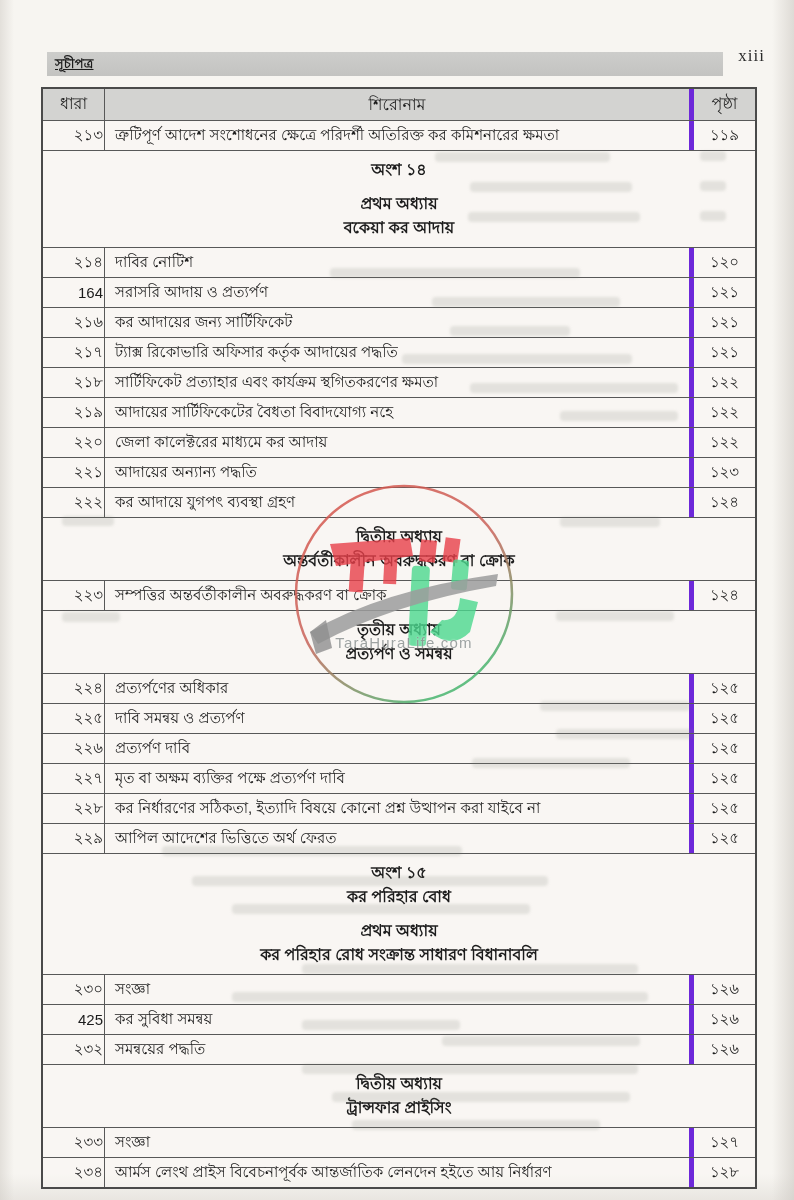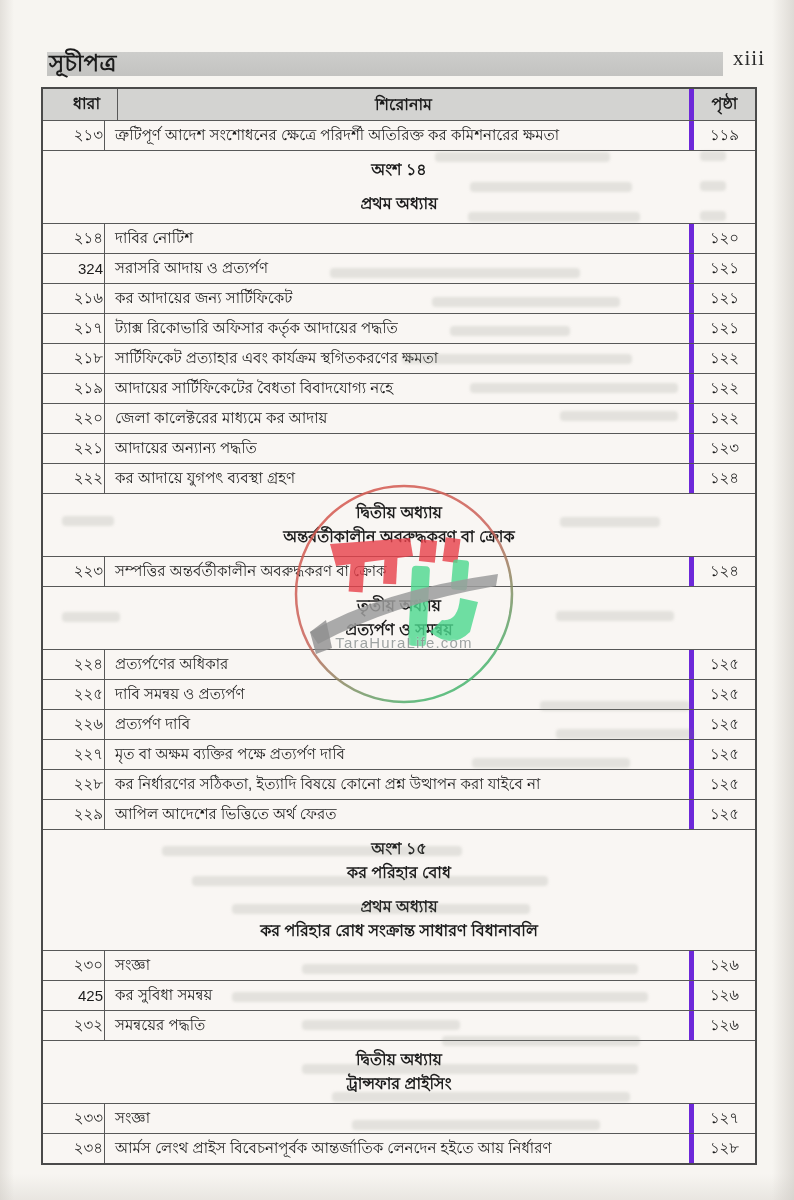--- a/index.html
+++ b/index.html
@@ -15,36 +15,36 @@
     overflow:hidden;
     font-family:"Liberation Sans","DejaVu Sans",sans-serif;
     color:#1c1c1c;
   }
   
   .band{
     position:absolute;left:47px;top:52px;width:676px;height:24px;
     background:linear-gradient(180deg,#cdcdcb,#c3c3c1);
     display:flex;align-items:center;
   }
-  .toc-label{font-size:23px;font-weight:bold;padding-left:2px;letter-spacing:.2px;}
+  .toc-label{font-size:13px;font-weight:bold;padding-left:8px;letter-spacing:.2px;text-decoration:underline;}
   .folio{
     position:absolute;top:46px;right:29px;
     font-family:"Liberation Serif","DejaVu Serif",serif;
-    font-size:21px;color:#2b2b2b;letter-spacing:1px;margin-left:36px;
+    font-size:17px;color:#2b2b2b;letter-spacing:1px;margin-left:36px;
   }
   
   .toc-table{
     position:absolute;left:41px;top:87px;width:716px;
     border:2px solid #4a4a4a;
     box-sizing:border-box;
     background:rgba(251,250,247,.35);
   }
   .t-row{display:flex;align-items:stretch;box-sizing:border-box;}
   .t-row + .t-row{border-top:1px solid #585858;}
-  .thead{background:#d3d3d1;font-weight:bold;min-height:27px;padding-left:13px;}
+  .thead{background:#d3d3d1;font-weight:normal;min-height:27px;}
   .thead .cell{font-size:16px;}
   .cell{display:flex;align-items:center;box-sizing:border-box;min-height:28px;}
   .c-sec{width:62px;border-right:1px solid #585858;justify-content:flex-end;padding:2px 1px 2px 2px;font-size:15px;}
   .thead .c-sec{justify-content:center;padding:2px;}
   .c-title{flex:1;justify-content:flex-start;padding:3px 10px;font-size:15px;line-height:1.25;}
   .thead .c-title{justify-content:center;}
   .c-page{width:66px;border-left:5px solid #6d28d9;justify-content:center;padding:2px;font-size:15px;}
   .section-cell{display:block;width:100%;text-align:center;padding:7px 0;box-sizing:border-box;}
   .sec-group + .sec-group{margin-top:10px;}
   .sec-line{margin:0;font-size:16px;font-weight:bold;line-height:24px;}
@@ -87,30 +87,31 @@
     <div class="cell c-title">ত্রুটিপূর্ণ আদেশ সংশোধনের ক্ষেত্রে পরিদর্শী অতিরিক্ত কর কমিশনারের ক্ষমতা</div>
     <div class="cell c-page">১১৯</div>
   </div>
       <div class="t-row">
     <div class="section-cell">
           <div class="sec-group">
             <p class="sec-line">অংশ ১৪</p>
           </div>
           <div class="sec-group">
             <p class="sec-line">প্রথম অধ্যায়</p>
+            <p class="sec-line">বকেয়া কর আদায়</p>
           </div>
         </div>
   </div>
       <div class="t-row">
     <div class="cell c-sec">২১৪</div>
     <div class="cell c-title">দাবির নোটিশ</div>
     <div class="cell c-page">১২০</div>
   </div>
       <div class="t-row">
-    <div class="cell c-sec">324</div>
+    <div class="cell c-sec">164</div>
     <div class="cell c-title">সরাসরি আদায় ও প্রত্যর্পণ</div>
     <div class="cell c-page">১২১</div>
   </div>
       <div class="t-row">
     <div class="cell c-sec">২১৬</div>
     <div class="cell c-title">কর আদায়ের জন্য সার্টিফিকেট</div>
     <div class="cell c-page">১২১</div>
   </div>
       <div class="t-row">
     <div class="cell c-sec">২১৭</div>

